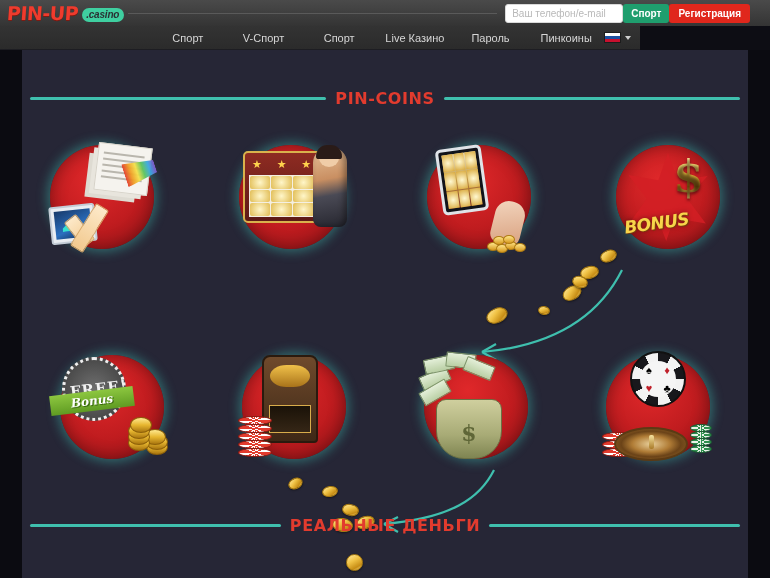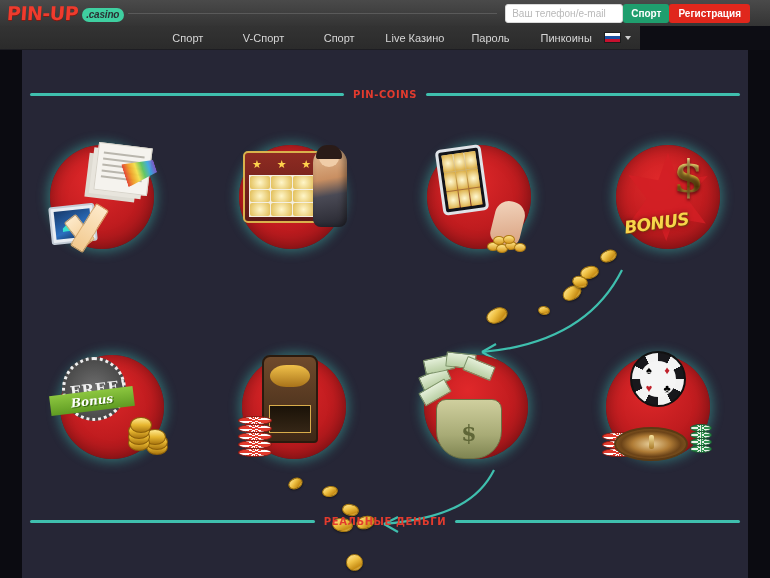--- a/index.html
+++ b/index.html
@@ -93,21 +93,21 @@
   .gutter-l { position: absolute; top: 50px; left: 0; width: 22px; height: 528px; background: #0b0b11; }
   .gutter-r { position: absolute; top: 50px; right: 0; width: 22px; height: 528px; background: #0b0b11; }
 
   
   .section-head {
     position: absolute; left: 8px; width: 710px;
     display: flex; align-items: center; gap: 9px;
   }
   .rule { flex: 1; height: 3px; background: #3fbfae; border-radius: 2px; }
   .section-title {
-    color: #e23b2e; font-size: 10px; font-weight: bold;
+    color: #e23b2e; font-size: 16px; font-weight: bold;
     letter-spacing: 0.6px; white-space: nowrap;
     font-family: "DejaVu Sans", sans-serif;
   }
 
   
   .row { position: absolute; left: 0; width: 726px; display: flex; }
   .medallion {
     position: relative; width: 104px; height: 104px; border-radius: 50%;
     background: radial-gradient(circle at 42% 34%, #e0282a 0%, #c01c1f 52%, #8d1216 100%);
     box-shadow: 0 0 11px 3px rgba(64,208,190,0.40), inset 0 0 16px rgba(0,0,0,0.35);

